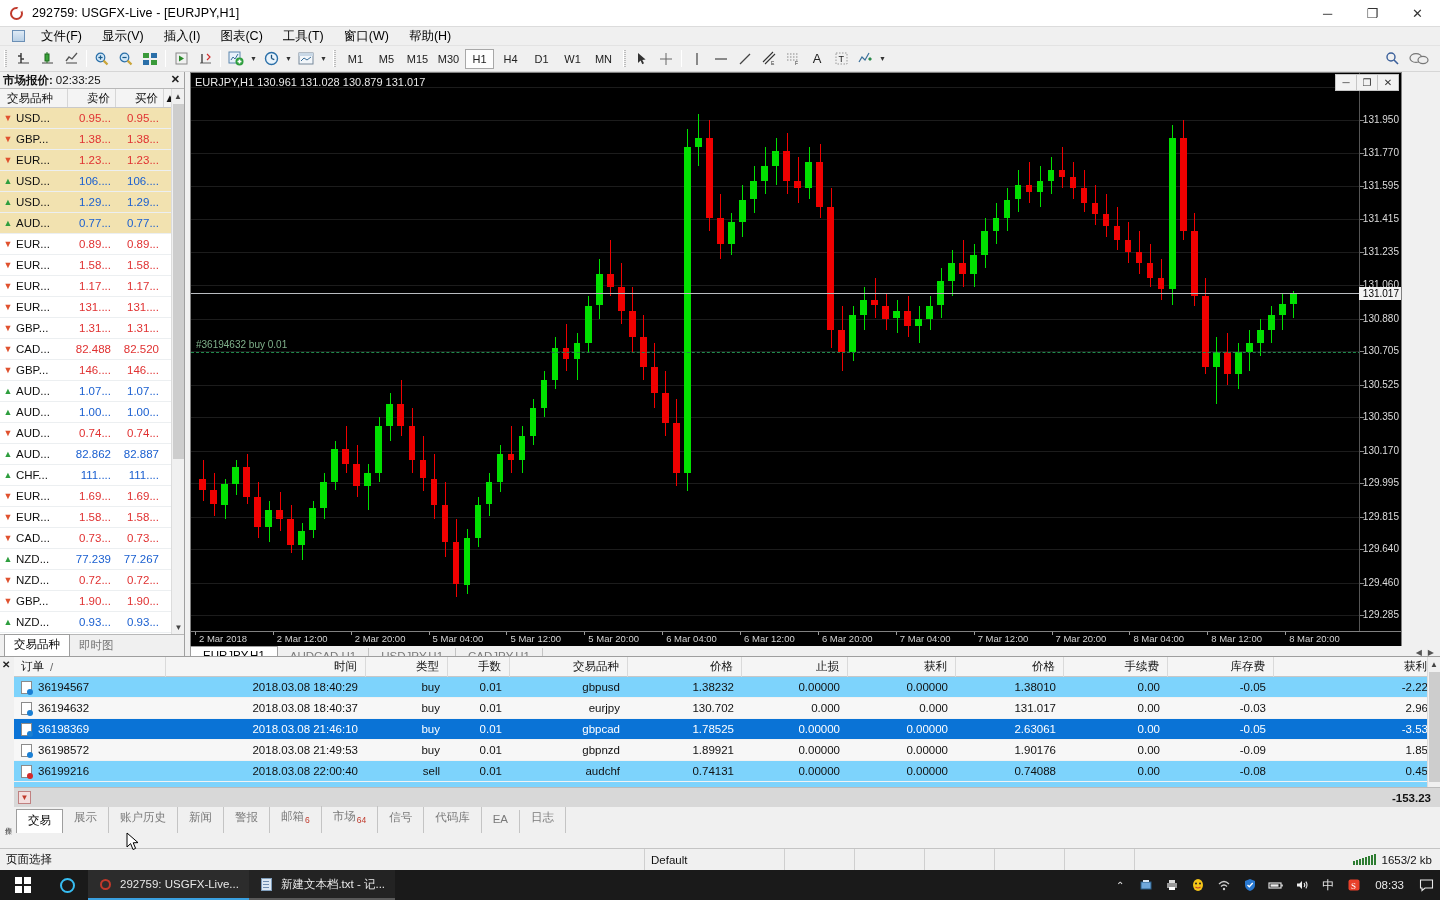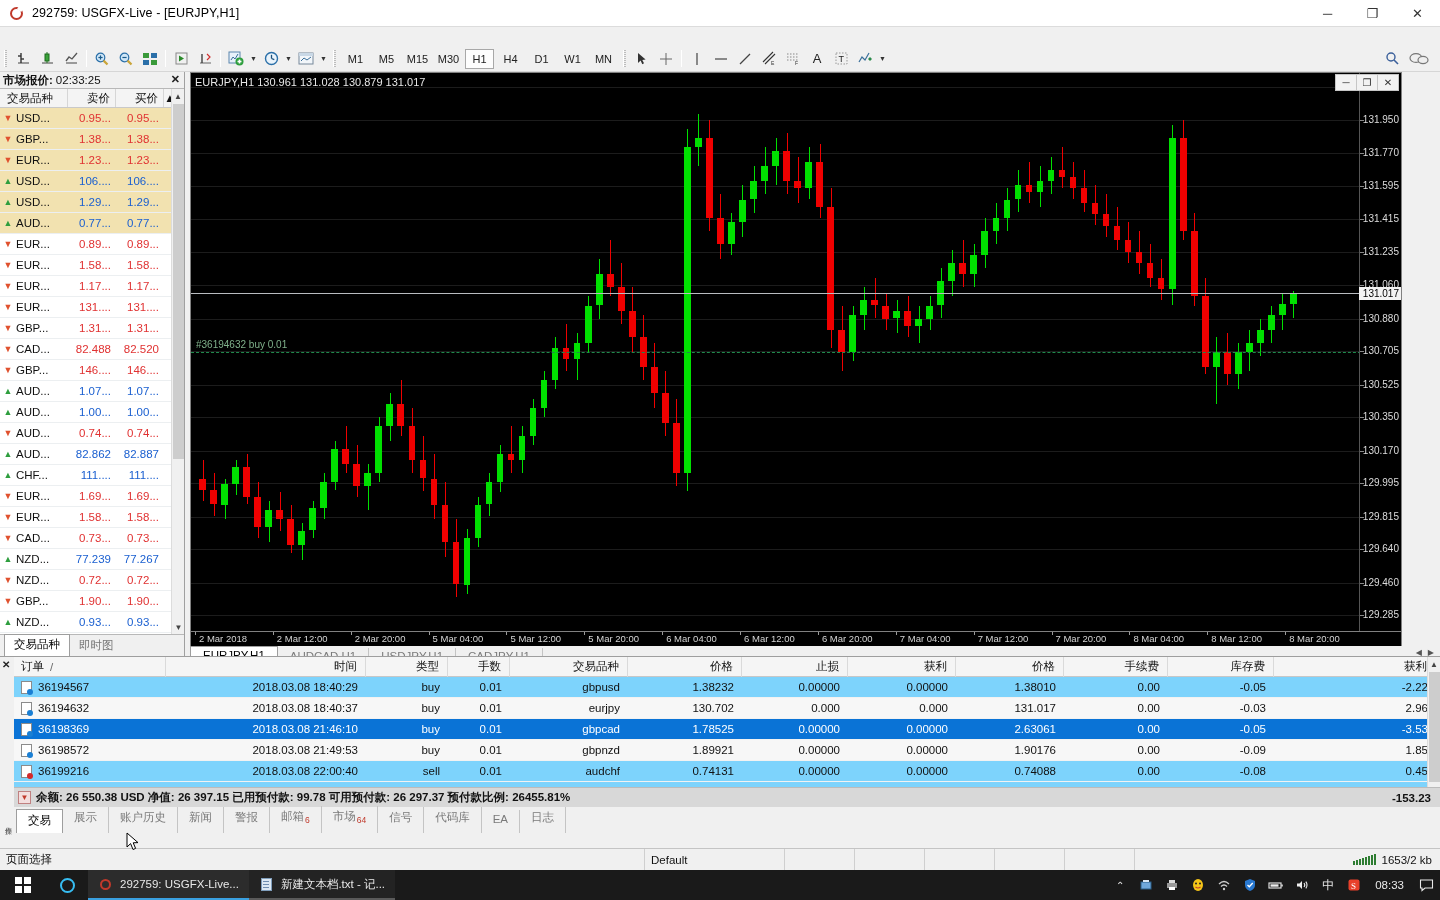--- a/index.html
+++ b/index.html
@@ -255,20 +255,33 @@
         <div class="mt4-logo"></div>
       </div>
     <div class="tb-title">292759: USGFX-Live - [EURJPY,H1]</div>
     <div class="tb-ctrls">
       <div class="tb-btn">─</div>
       <div class="tb-btn">❐</div>
       <div class="tb-btn close">✕</div>
     </div>
   </div>
 
+  <div class="menubar">
+    <div class="menu-grip"></div>
+    <div class="menu-appicon">
+        <div class="sq"></div>
+      </div>
+    <div class="menu-item">文件(F)</div>
+    <div class="menu-item">显示(V)</div>
+    <div class="menu-item">插入(I)</div>
+    <div class="menu-item">图表(C)</div>
+    <div class="menu-item">工具(T)</div>
+    <div class="menu-item">窗口(W)</div>
+    <div class="menu-item">帮助(H)</div>
+  </div>
 
   <div class="toolbar">
     <div class="grip"></div>
 
     <div class="tbtn">
       <svg width="15" height="15" viewBox="0 0 15 15">
           <line x1="2" y1="12" x2="13" y2="12" stroke="#444" stroke-width="1"></line>
           <line x1="5" y1="2" x2="5" y2="12" stroke="#333" stroke-width="1.4"></line>
           <line x1="5" y1="5" x2="2" y2="5" stroke="#333" stroke-width="1.4"></line>
           <line x1="5" y1="8" x2="8" y2="8" stroke="#333" stroke-width="1.4"></line>
@@ -1022,21 +1035,20 @@
           </div>
         </div>
       <div class="term-sb">
         <div class="a">▲</div>
         <div class="thumb"></div>
 
       </div>
     </div>
     <div class="summary">
       <div class="sum-ic">▼</div>
-      <span>余额: 26 550.38 USD  净值: 26 397.15  已用预付款: 99.78  可用预付款: 26 297.37  预付款比例: 26455.81%</span>
       <span class="sum-right">-153.23</span>
     </div>
     <div class="term-tabs" id="term-tabs">
       <div class="tt-grip">
           <span>操作</span>
         </div>
     <div class="t-tab active"><span>交易</span></div>
         <div class="t-tab"><span>展示</span></div>
         <div class="t-tab"><span>账户历史</span></div>
         <div class="t-tab"><span>新闻</span></div>

